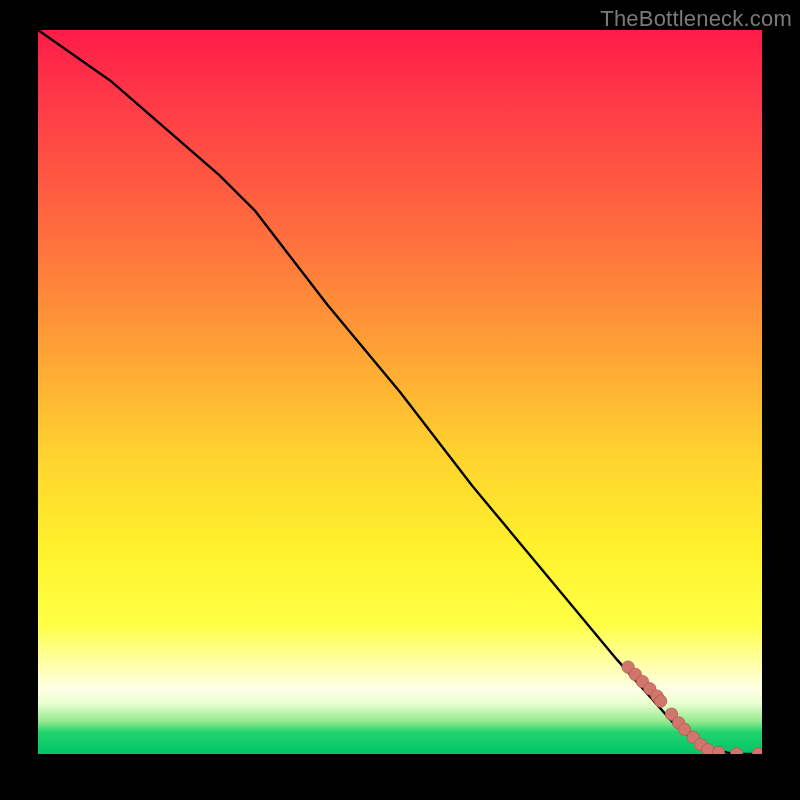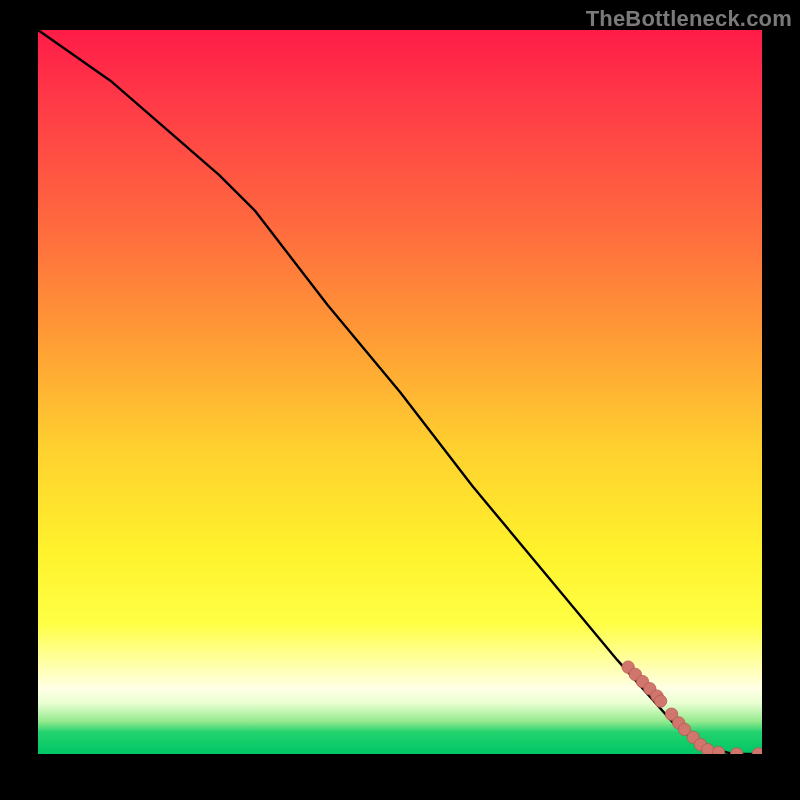--- a/index.html
+++ b/index.html
@@ -16,21 +16,21 @@
     width: 800px;
     height: 800px;
     background: #000;
   }
   .watermark {
     position: absolute;
     top: 6px;
     right: 8px;
     color: #7a7a7a;
     font-size: 22px;
-    font-weight: 700;
+    font-weight: 400;
     letter-spacing: 0.2px;
     z-index: 10;
   }
   .plot-area {
     position: absolute;
     left: 38px;
     top: 30px;
     width: 724px;
     height: 724px;
     overflow: hidden;

